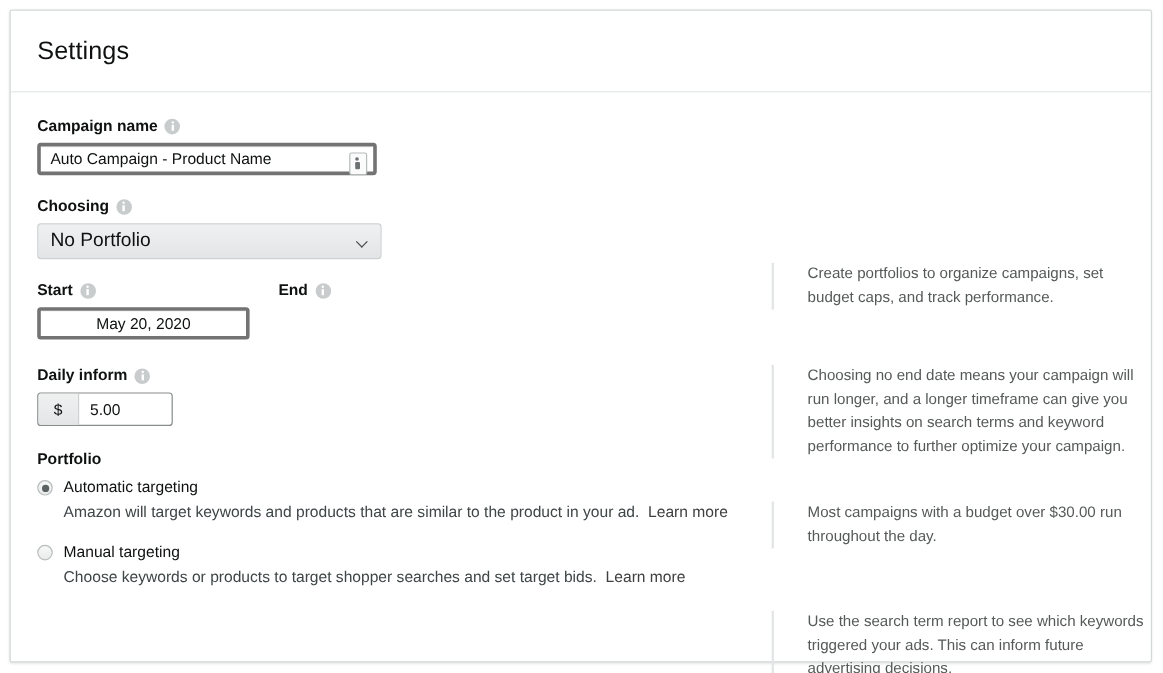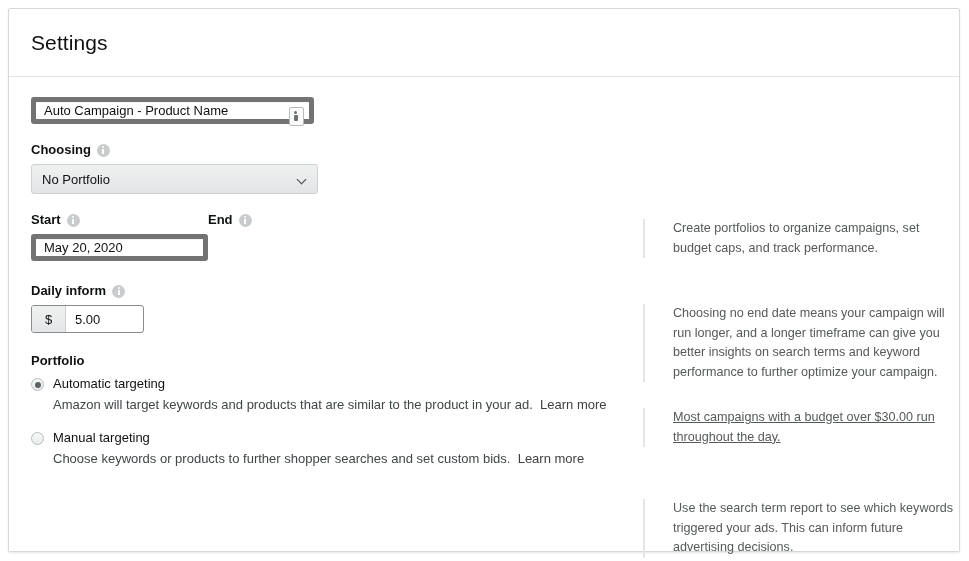--- a/index.html
+++ b/index.html
@@ -105,34 +105,34 @@
     width: 2px;
     height: 5px;
     background: #ffffff;
   }
 
   
   .text-input {
     position: relative;
     box-sizing: border-box;
     height: 27px;
-    border: 5px solid #737373;
+    border: 3px solid #737373;
     border-radius: 3px;
     background: #ffffff;
     display: flex;
     align-items: center;
     padding: 1px 8px;
     font-size: 13px;
     color: #0f1111;
     box-shadow: inset 0 1px 0 rgba(0,0,0,.04);
   }
   .text-input.placeholder-value { color: #565959; }
 
   .input-campaign { width: 283px; }
-  .input-start    { width: 177px; }
+  .input-start    { width: 177px; justify-content: center; }
   .input-end      { width: 177px; }
 
   .resize-handle {
     position: absolute;
     right: 5px;
     top: 5px;
     width: 13px;
     height: 17px;
     border: 1px solid #b6babb;
     border-radius: 2px;
@@ -164,21 +164,21 @@
     position: relative;
     width: 287px;
     height: 30px;
     box-sizing: border-box;
     border: 1px solid #cdd1d2;
     border-radius: 3px;
     background: linear-gradient(to bottom, #eff1f1 0%, #e2e4e6 100%);
     display: flex;
     align-items: center;
     padding: 0 10px;
-    font-size: 13px;
+    font-size: 16px;
     color: #0f1111;
   }
   .chevron {
     position: absolute;
     right: 11px;
     top: 11px;
     width: 8px;
     height: 8px;
   }
   .chevron::before {
@@ -189,20 +189,21 @@
     width: 6px;
     height: 6px;
     border-right: 1.6px solid #3f4647;
     border-bottom: 1.6px solid #3f4647;
     transform: rotate(45deg);
   }
 
   
   .row-dates {
     display: flex;
+    gap: 24px;
   }
 
   
   .budget-input {
     display: flex;
     width: 113px;
     height: 28px;
     box-sizing: border-box;
     border: 1px solid #888c8c;
     border-radius: 3px;
@@ -305,20 +306,24 @@
 
     <div class="card-header">
       <div class="card-title">Settings</div>
     </div>
 
     <div class="card-body">
 
       <div class="form-col">
 
         <div>
+          <div class="field-label">
+            <span>Campaign name</span>
+            <span class="info-icon"></span>
+          </div>
           <div class="text-input input-campaign">
             <span>Auto Campaign - Product Name</span>
             <span class="resize-handle"></span>
           </div>
         </div>
 
         <div style="margin-top:18px;">
           <div class="field-label">
             <span>Choosing</span>
             <span class="info-icon"></span>
@@ -371,31 +376,31 @@
               <span>&nbsp;</span><a class="link">Learn more</a>
             </div>
           </div>
 
           <div style="margin-top:15px;">
             <div class="radio-row">
               <span class="radio"></span>
               <span class="radio-label">Manual targeting</span>
             </div>
             <div class="radio-desc" style="margin-top:2px;">
-              <span>Choose keywords or products to further shopper searches and set custom bids.</span>
+              <span>Choose keywords or products to target shopper searches and set target bids.</span>
               <span>&nbsp;</span><a class="link">Learn more</a>
             </div>
           </div>
         </div>
 
       </div>
 
       <div class="help-col">
         <div class="help-block" style="margin-top:122px;">Create portfolios to organize campaigns, set budget caps, and track performance.</div>
         <div class="help-block" style="margin-top:46px;">Choosing no end date means your campaign will run longer, and a longer timeframe can give you better insights on search terms and keyword performance to further optimize your campaign.</div>
-        <div class="help-block" style="margin-top:26px;text-decoration:underline;">Most campaigns with a budget over $30.00 run throughout the day.</div>
+        <div class="help-block" style="margin-top:36px;">Most campaigns with a budget over $30.00 run throughout the day.</div>
         <div class="help-block" style="margin-top:52px;">Use the search term report to see which keywords triggered your ads. This can inform future advertising decisions.</div>
 
       </div>
 
     </div>
   </div>
 </div>
 
 </body></html>

